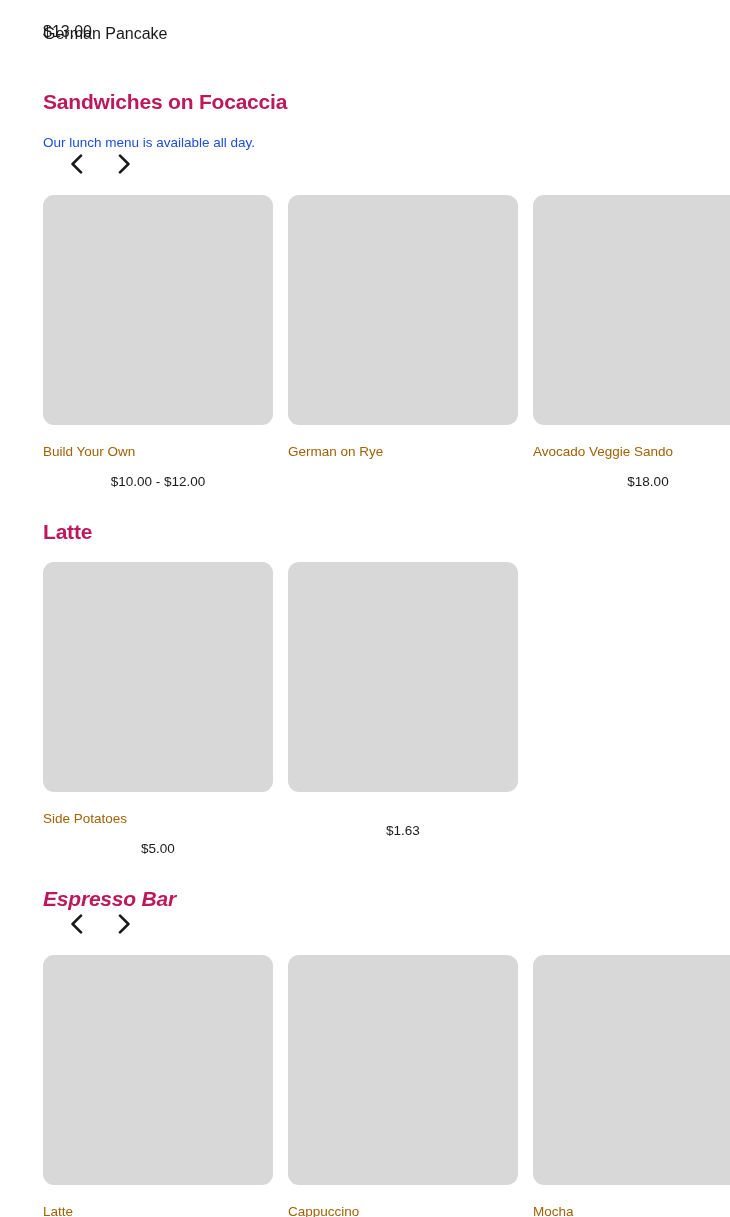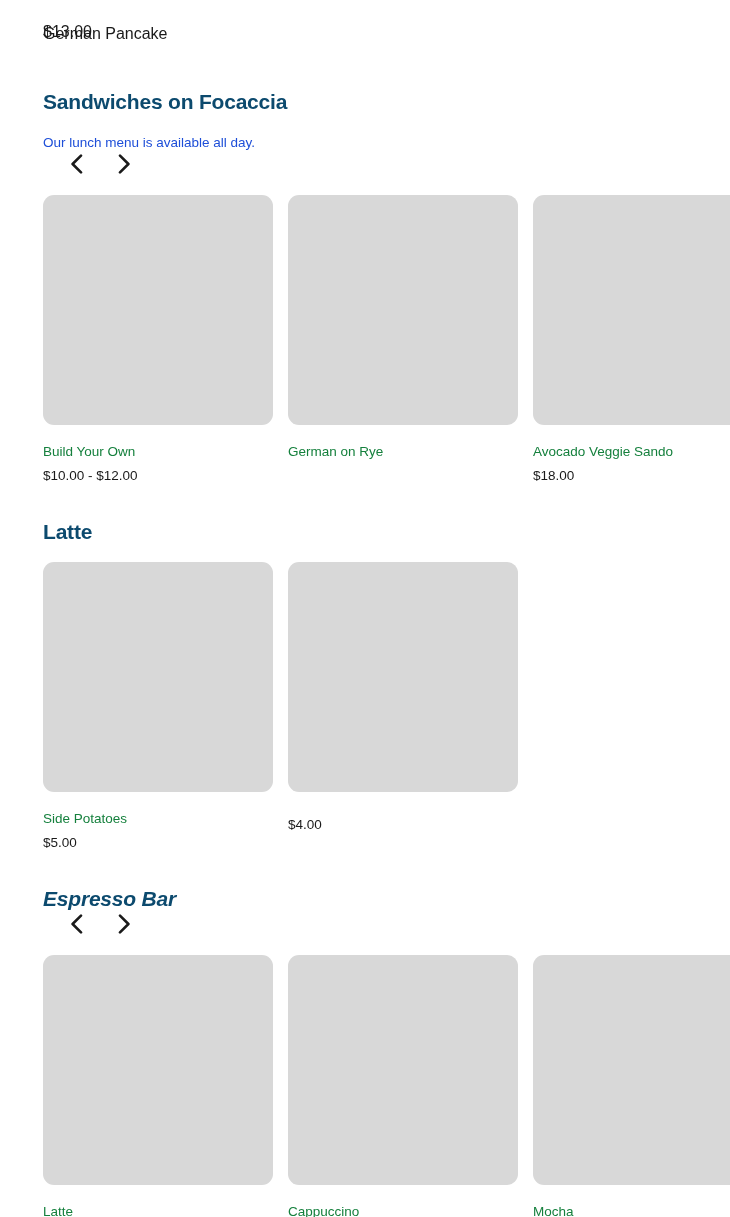--- a/index.html
+++ b/index.html
@@ -28,21 +28,21 @@
 
   
   .lead-item {
     padding-top: 13px;
   }
 
   .section-heading {
     font-size: 21px;
     font-weight: 700;
     letter-spacing: -0.2px;
-    color: #0c4a6e;
+    color: #be185d;
     line-height: 1.2;
   }
 
   .section-description {
     font-size: 13.5px;
     font-weight: 400;
     color: #1d4ed8;
     line-height: 1.35;
   }
 
@@ -84,21 +84,21 @@
   .card-thumb {
     width: 230px;
     height: 230px;
     background: #d8d8d8;
     border-radius: 11px;
   }
 
   .card-title {
     font-size: 13.5px;
     font-weight: 400;
-    color: #15803d;
+    color: #a16207;
     line-height: 1.35;
     white-space: nowrap;
   }
 
   .card-price {
     font-size: 13.5px;
     font-weight: 400;
     color: #1a1a1a;
     line-height: 1.35;
     white-space: nowrap;
@@ -124,21 +124,21 @@
   #sec3-nav     { top: 909px; left: 43px; }
   #sec3-rail    { top: 955px; }
   #sec3-labels  { top: 1203px; }
 
   .label-rail {
     display: flex;
     gap: 15px;
     width: 1200px;
   }
   .label-cell { width: 230px; flex: 0 0 230px; }
-  .label-cell .card-price { margin-top: 6px; }
+  .label-cell .card-price { margin-top: 12px; text-align: center; }
 </style>
 </head>
 <body>
 
 <div class="page">
 
   <div class="abs lead-item" id="lead-title">German Pancake</div>
   <div class="abs" id="lead-price">$13.00</div>
 
   <h2 class="abs section-heading" id="sec1-heading">Sandwiches on Focaccia</h2>
@@ -198,21 +198,21 @@
       <div class="card-thumb"></div>
     </div>
   </div>
 
   <div class="abs label-rail" id="sec2-labels">
     <div class="label-cell">
       <div class="card-title">Side Potatoes</div>
       <div class="card-price">$5.00</div>
     </div>
     <div class="label-cell">
-      <div class="card-price">$4.00</div>
+      <div class="card-price">$1.63</div>
     </div>
   </div>
 
   <h2 class="abs section-heading" id="sec3-heading">Espresso Bar</h2>
 
   <div class="abs carousel-nav" id="sec3-nav">
     <button class="carousel-arrow" aria-label="Previous">
       <span>
         <svg width="13" height="20" viewBox="0 0 13 20" aria-hidden="true">
           <path d="M11 1.6 L2.6 10 L11 18.4" fill="none" stroke="#1a1a1a" stroke-width="2.6" stroke-linecap="round" stroke-linejoin="round"></path>

